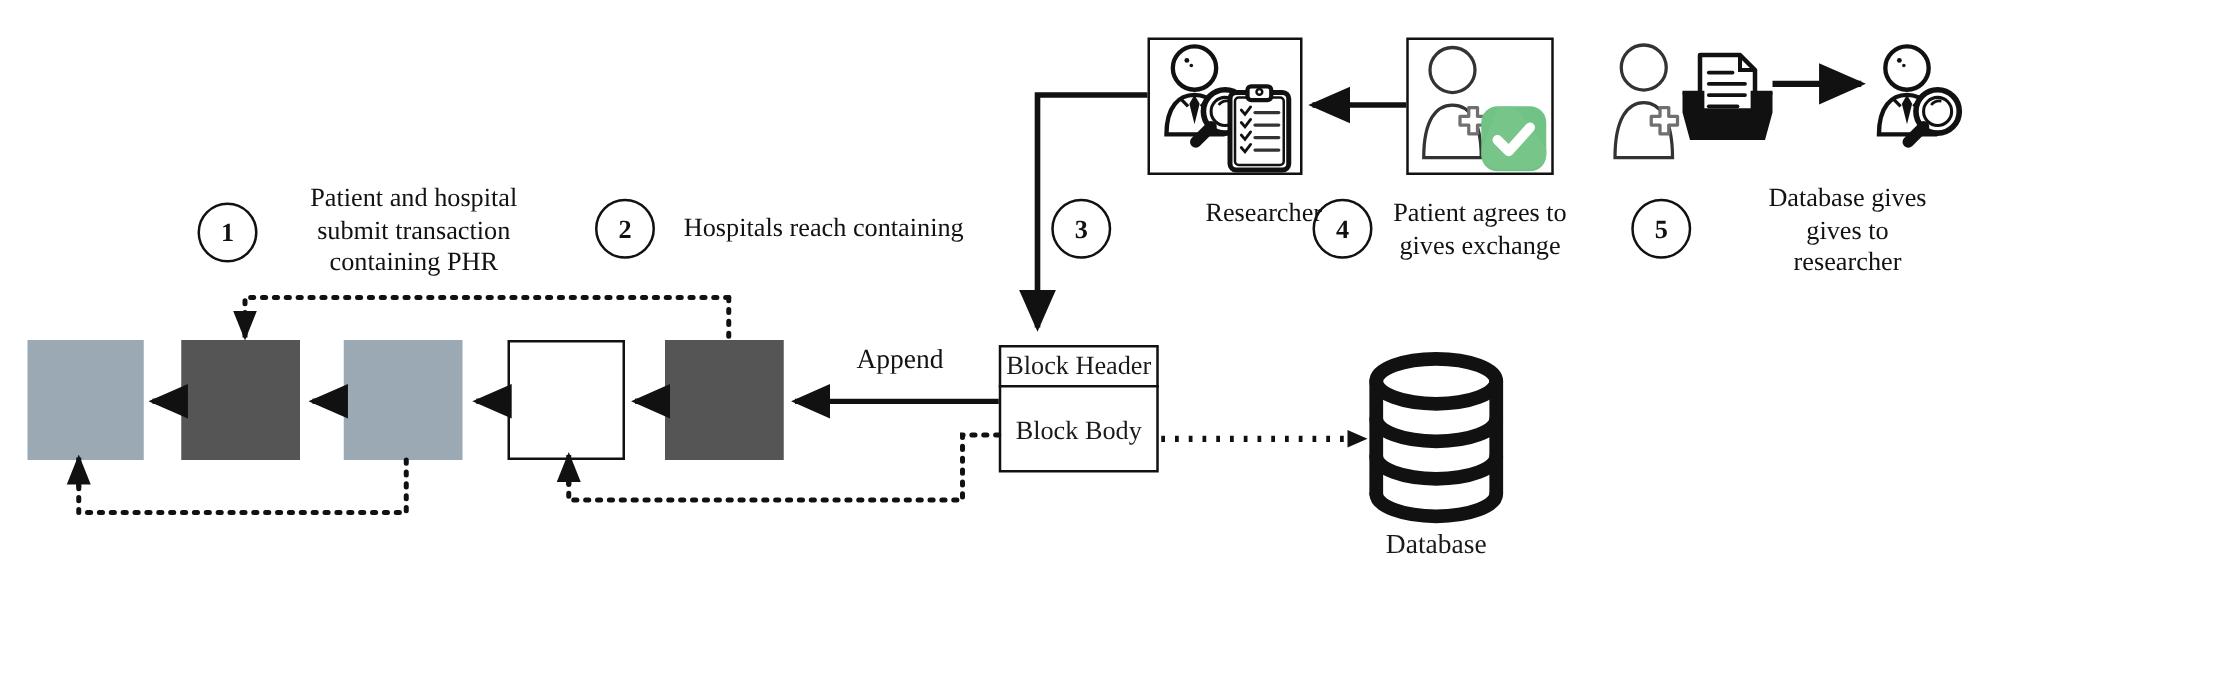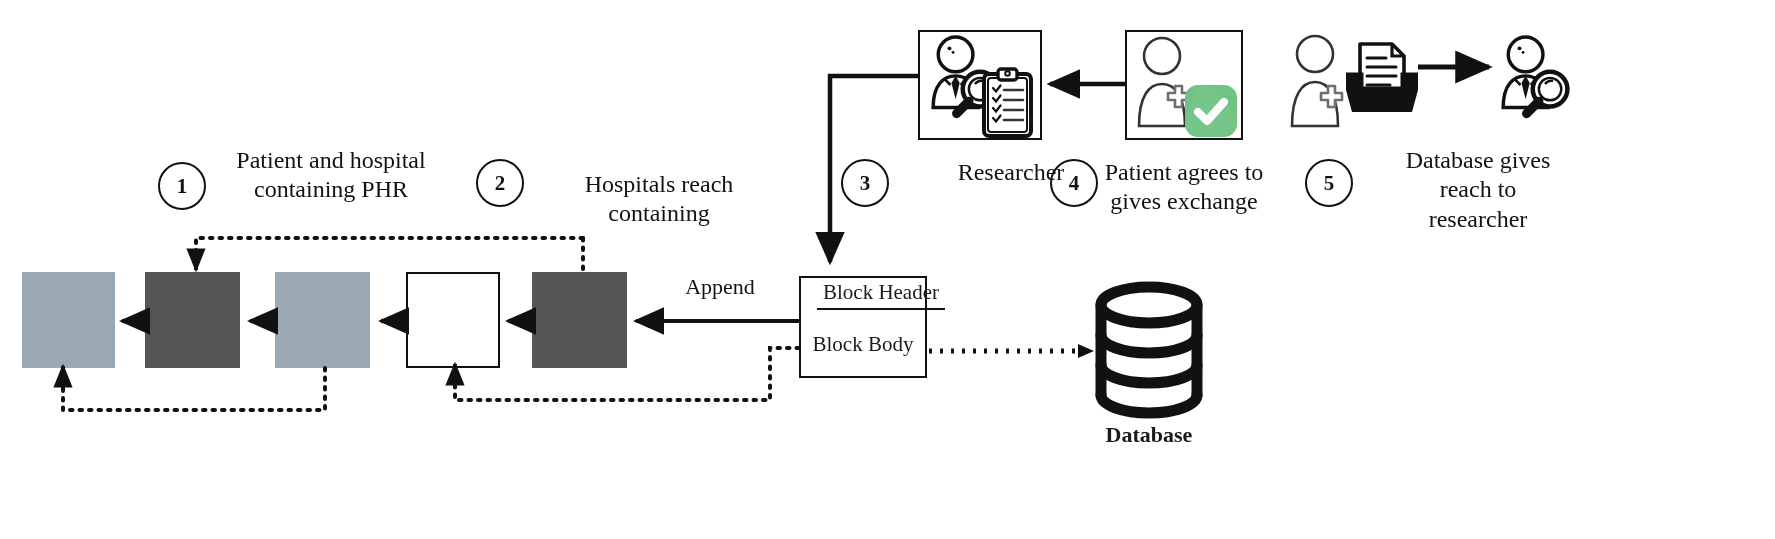--- a/index.html
+++ b/index.html
@@ -4,21 +4,21 @@
 <style>
   html,body{margin:0;padding:0;background:#ffffff;}
   body{
     width:1775px;height:539px;overflow:hidden;position:relative;
     font-family:"Liberation Serif","DejaVu Serif",serif;
     color:#1a1a1a;
   }
   #stage{position:absolute;inset:0;}
   svg.layer{position:absolute;left:0;top:0;width:1775px;height:539px;}
   .txt{position:absolute;text-align:center;line-height:1.22;color:#121212;}
-  .step-label{font-size:24px;}
+  .step-label{font-size:21px;}
   .step-num{
     position:absolute;border:2px solid #111;border-radius:50%;
     display:flex;align-items:center;justify-content:center;
     font-weight:bold;font-size:21px;background:#fff;color:#111;
     box-sizing:border-box;
   }
   .blk{position:absolute;box-sizing:border-box;}
   .panel{position:absolute;box-sizing:border-box;border:2px solid #111;background:#fff;}
   .bh-cell{position:absolute;box-sizing:border-box;display:flex;align-items:center;justify-content:center;font-size:21px;}
   .icon-box{position:absolute;box-sizing:border-box;border:2px solid #111;background:#fff;}
@@ -29,21 +29,21 @@
 
 <div id="stage">
 
   <div class="blk" style="left:22px;top:272px;width:93px;height:96px;background:#9aa9b4;"></div>
   <div class="blk" style="left:145px;top:272px;width:95px;height:96px;background:#555555;"></div>
   <div class="blk" style="left:275px;top:272px;width:95px;height:96px;background:#9aa9b4;"></div>
   <div class="blk" style="left:406px;top:272px;width:94px;height:96px;background:#ffffff;border:2.5px solid #111;"></div>
   <div class="blk" style="left:532px;top:272px;width:95px;height:96px;background:#555555;"></div>
 
   <div class="panel" style="left:799px;top:276px;width:128px;height:102px;border-width:2.5px;"></div>
-  <div class="bh-cell" style="left:799px;top:276px;width:128px;height:34px;border-bottom:2.5px solid #111;margin-left:18px;">
+  <div class="bh-cell" style="left:799px;top:276px;width:128px;height:34px;border-bottom:2.5px solid #111;">
     <span>Block Header</span>
   </div>
   <div class="bh-cell" style="left:799px;top:311px;width:128px;height:67px;align-items:center;">
     <span>Block Body</span>
   </div>
 
   <div class="icon-box" style="left:918px;top:30px;width:124px;height:110px;"></div>
   <div class="icon-box" style="left:1125px;top:30px;width:118px;height:110px;"></div>
 
   <svg class="layer" viewBox="0 0 1775 539">
@@ -215,43 +215,44 @@
   </div>
   <div class="step-num" style="left:1050px;top:159px;width:48px;height:48px;">
     <span>4</span>
   </div>
   <div class="step-num" style="left:1305px;top:159px;width:48px;height:48px;">
     <span>5</span>
   </div>
 
   <div class="txt step-label" style="left:222px;top:146px;width:218px;">
     <div>Patient and hospital</div>
+    <div>submit transaction</div>
     <div>containing PHR</div>
   </div>
 
   <div class="txt step-label" style="left:534px;top:170px;width:250px;">
     <div>Hospitals reach containing</div>
   </div>
 
   <div class="txt step-label" style="left:900px;top:158px;width:222px;">
     <div>Researcher</div>
   </div>
 
   <div class="txt step-label" style="left:1068px;top:158px;width:232px;">
     <div>Patient agrees to</div>
     <div>gives exchange</div>
   </div>
 
   <div class="txt step-label" style="left:1368px;top:146px;width:220px;">
     <div>Database gives</div>
-    <div>reach to</div>
+    <div>gives to</div>
     <div>researcher</div>
   </div>
 
   <div class="txt" style="left:660px;top:274px;width:120px;font-size:22px;">
     <span>Append</span>
   </div>
 
-  <div class="dbcap" style="left:1069px;top:422px;width:160px;font-weight:bold;">
+  <div class="dbcap" style="left:1069px;top:422px;width:160px;">
     <span>Database</span>
   </div>
 
 </div>
 
 </body></html>

